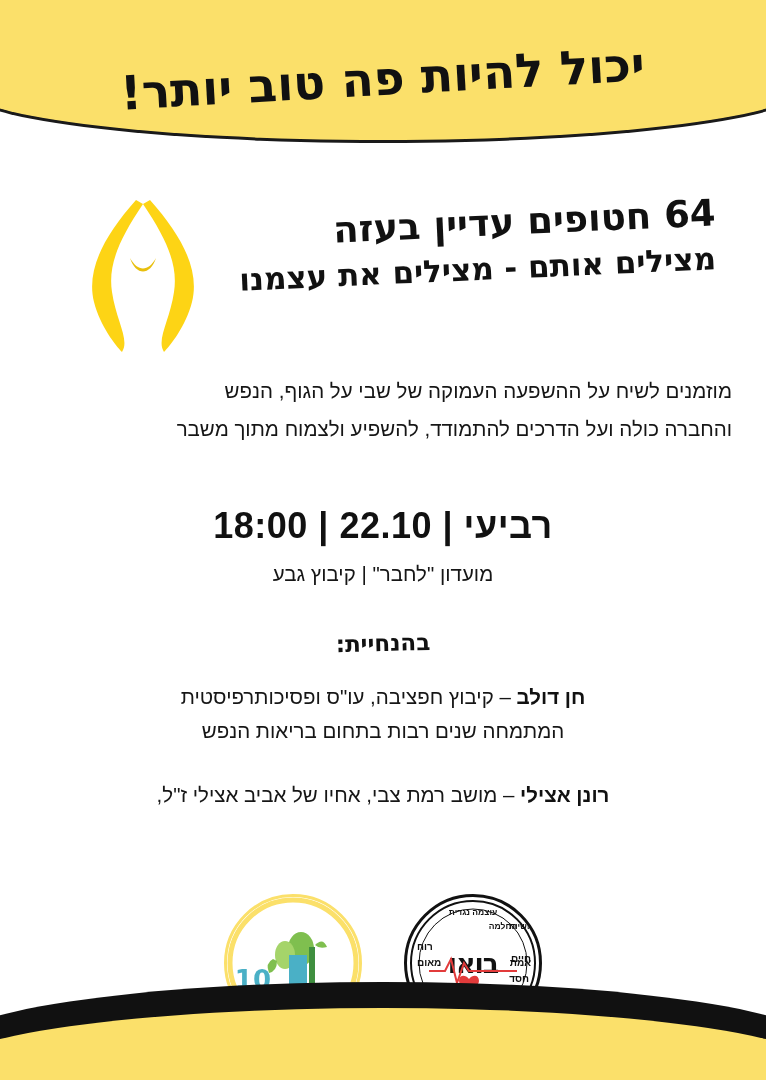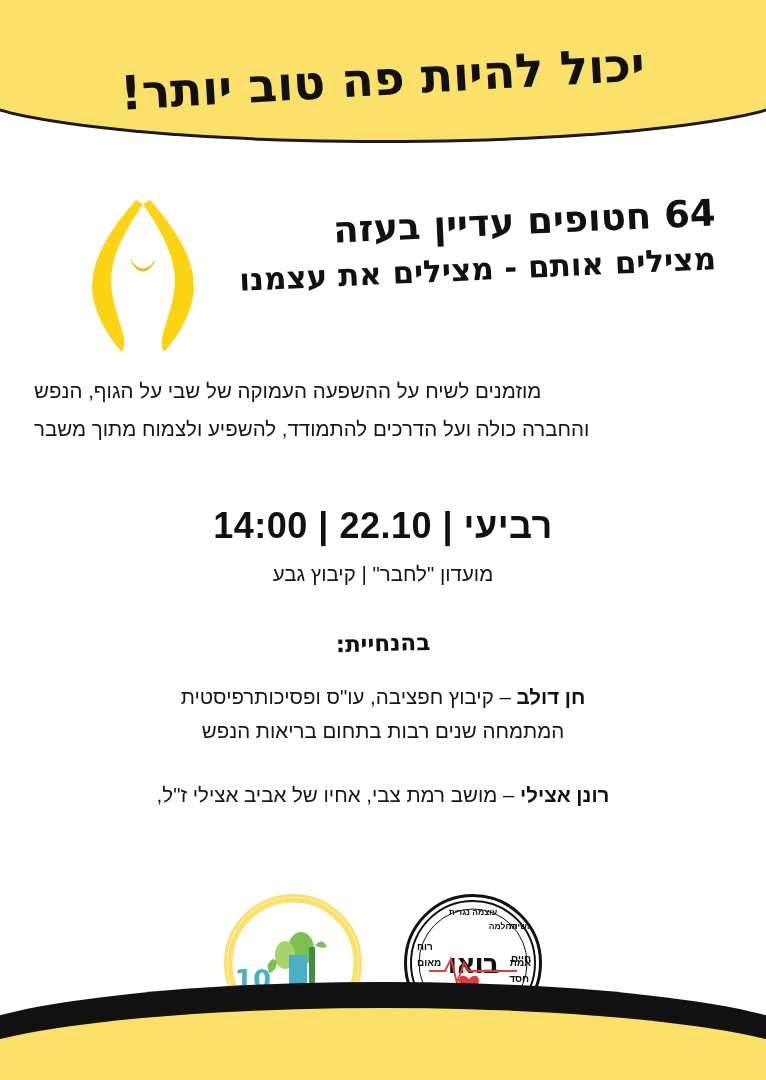--- a/index.html
+++ b/index.html
@@ -112,21 +112,21 @@
     width: 130px;
     height: 160px;
   }
 
   
   .body-text {
     position: absolute;
     top: 372px;
     left: 0;
     right: 0;
-    text-align: left;
+    text-align: right;
     direction: rtl;
     font-size: 20.5px;
     line-height: 1.85;
     color: #161616;
     padding: 0 34px;
   }
 
   
   .date-line {
     position: absolute;
@@ -262,21 +262,21 @@
   <div class="title-block">
     <div><span class="title-line1">64 חטופים עדיין בעזה</span></div>
     <div><span class="title-line2">מצילים אותם - מצילים את עצמנו</span></div>
   </div>
 
   <div class="body-text">
     <div>מוזמנים לשיח על ההשפעה העמוקה של שבי על הגוף, הנפש</div>
     <div>והחברה כולה ועל הדרכים להתמודד, להשפיע ולצמוח מתוך משבר</div>
   </div>
 
-  <div class="date-line">רביעי | 22.10 | 14:00</div>
+  <div class="date-line">רביעי | 22.10 | 18:00</div>
   <div class="venue-line">מועדון "לחבר" | קיבוץ גבע</div>
 
   <div class="hosts-label">בהנחיית:</div>
 
   <div class="host-block host-1">
     <div>
       <span class="host-name">חן דולב</span><span> – קיבוץ חפציבה, עו"ס ופסיכותרפיסטית</span>
     </div>
     <div>המתמחה שנים רבות בתחום בריאות הנפש</div>
   </div>

